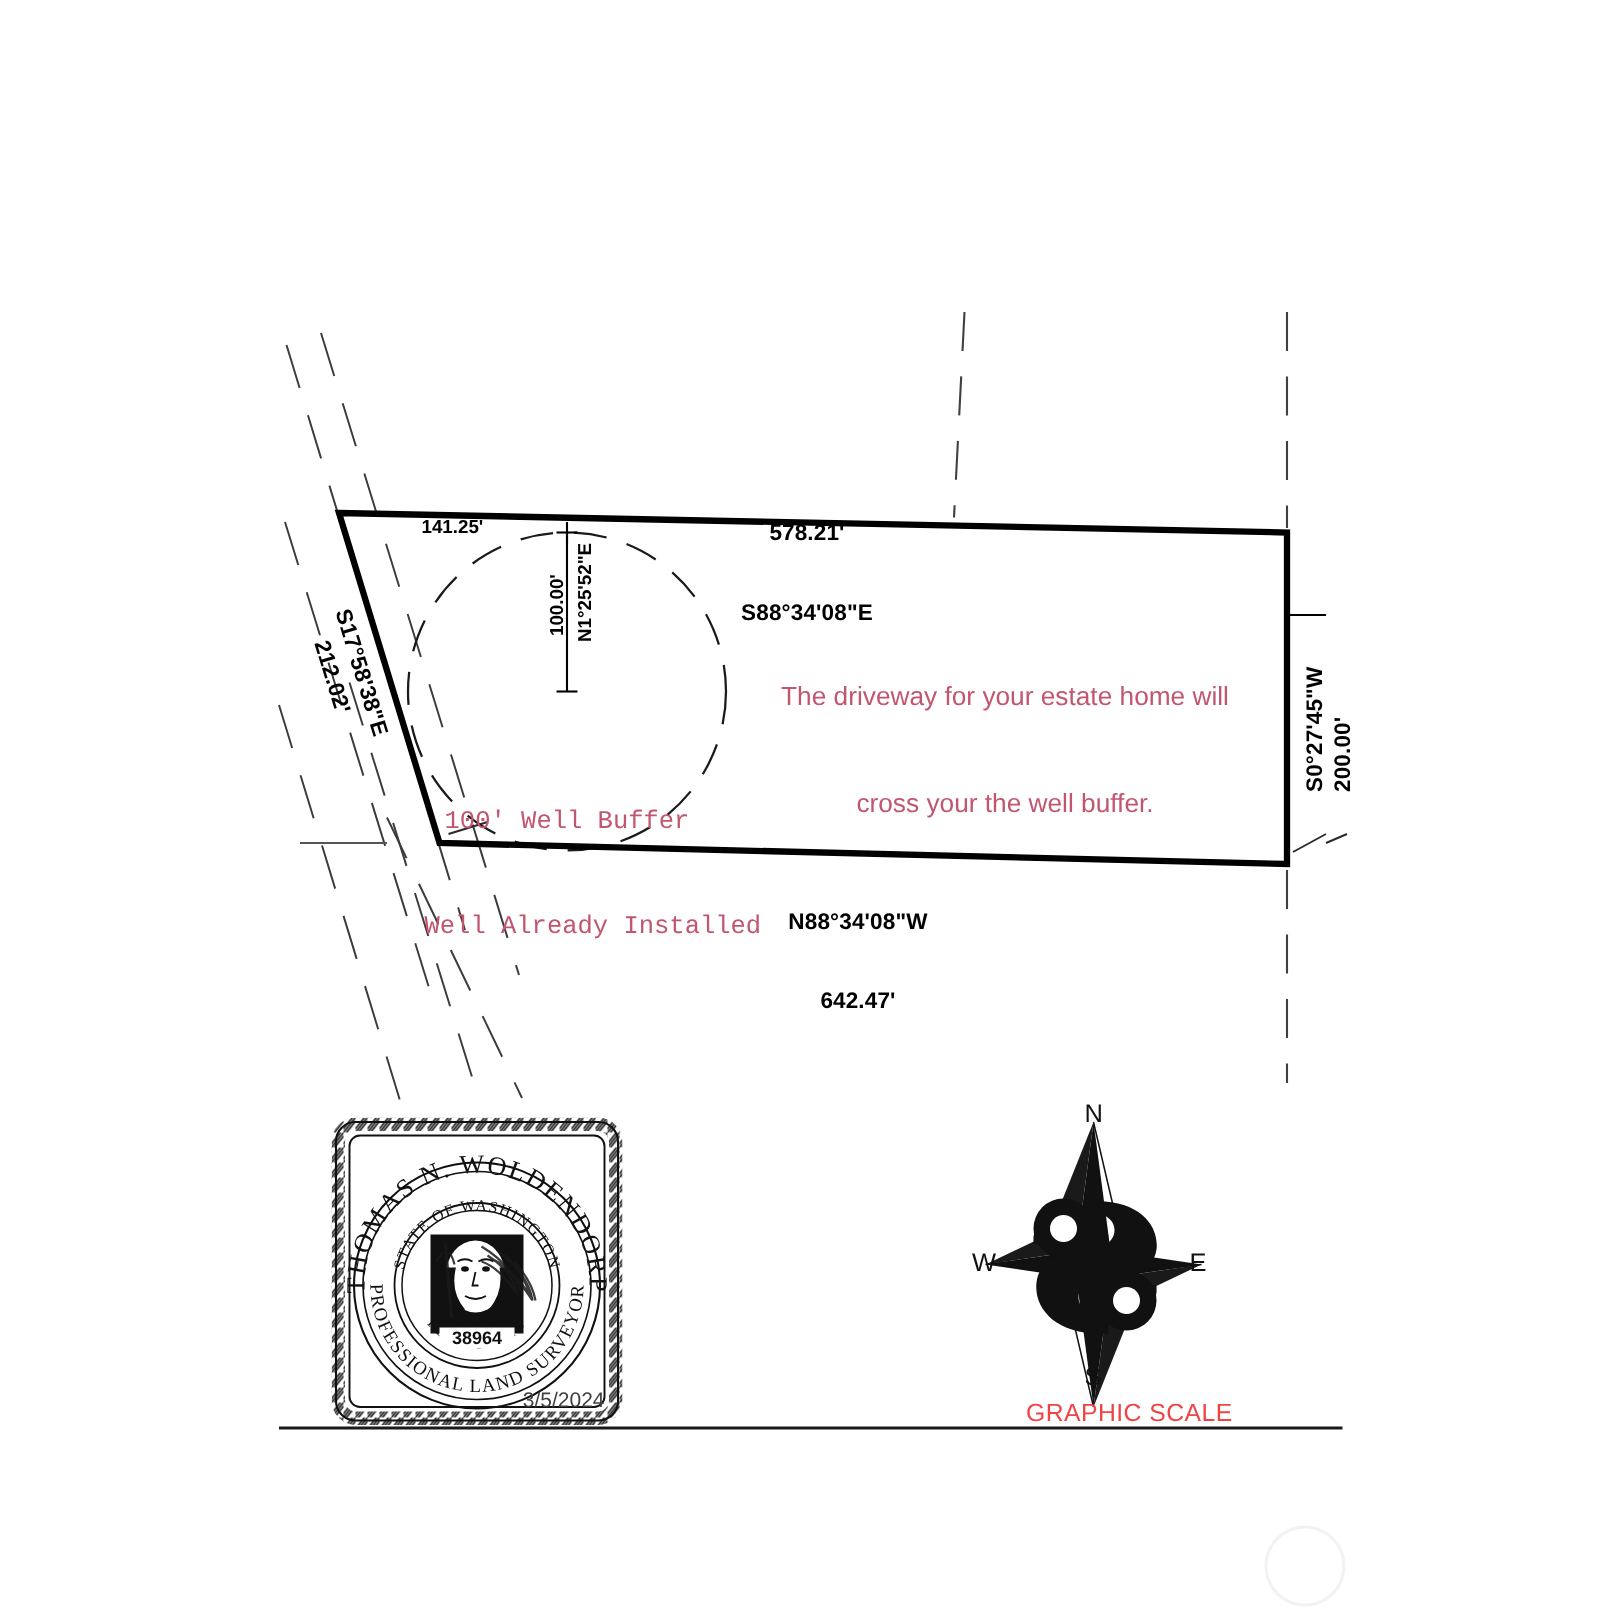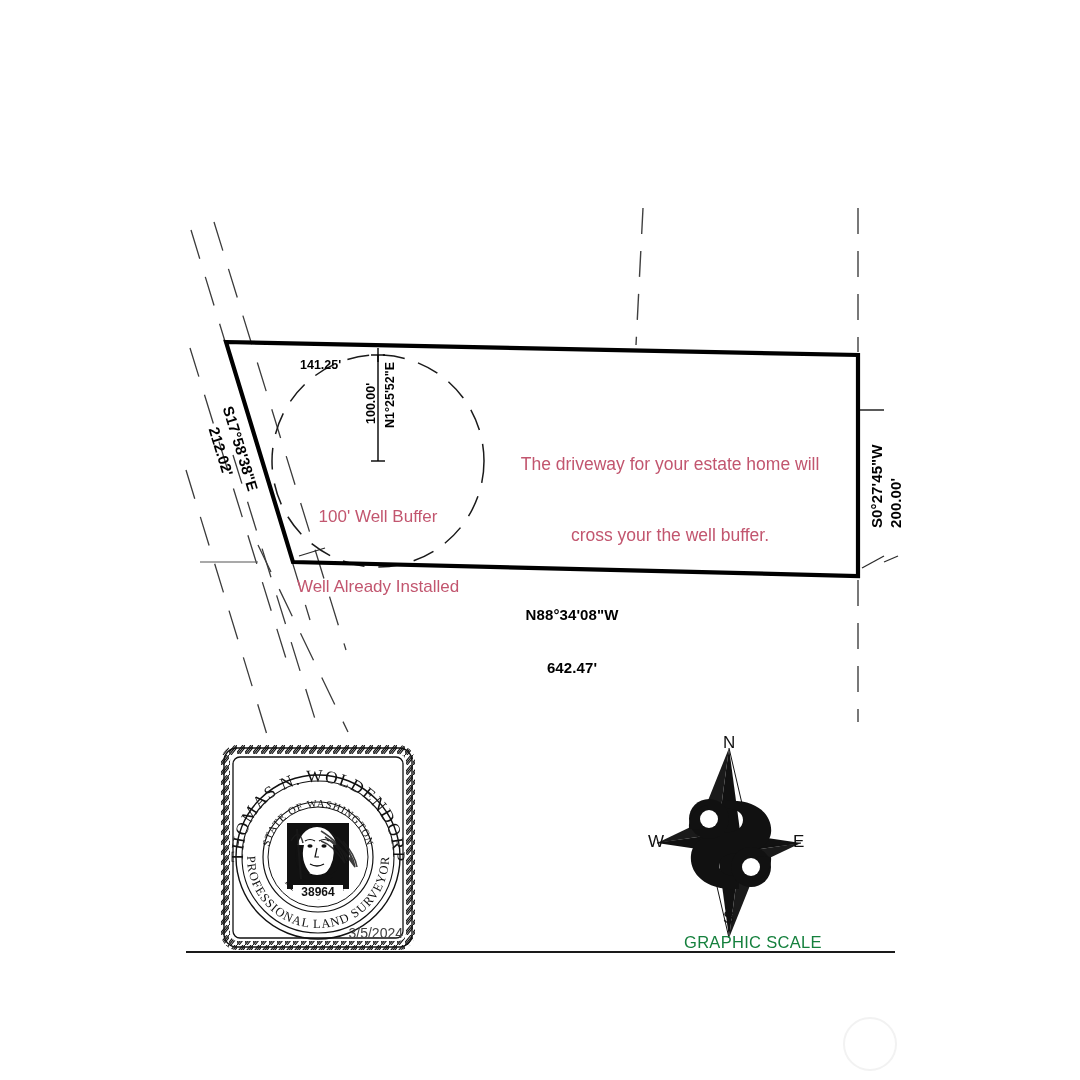--- a/index.html
+++ b/index.html
@@ -70,21 +70,21 @@
     transform-origin: 0 0;
   }
   .compass-label {
     font-family: "Liberation Sans", sans-serif;
     font-size: 17px;
     color: #111;
   }
   .scale-label {
     font-family: "Liberation Sans", sans-serif;
     font-size: 16.5px;
-    color: #15803d;
+    color: #ef4444;
     letter-spacing: 0.3px;
   }
 
   
   #seal {
     position: absolute;
     left: 221px;
     top: 745px;
     width: 194px;
     height: 205px;
@@ -203,39 +203,43 @@
         <path d="M 42 14 a 22 22 0 0 1 -18 24 l -4 -14 a 9 9 0 0 0 8 -11 Z"></path>
       </g>
 
       <g fill="#ffffff">
         <circle cx="-20" cy="-24" r="9"></circle>
         <circle cx="22" cy="24" r="9"></circle>
       </g>
     </g>
   </svg>
 
+  <div class="txt dim center" style="left:438px; top:312px; width:200px;">
+    <div>578.21'</div>
+    <div>S88°34'08"E</div>
+  </div>
 
   <div class="txt dim center" style="left:472px; top:571px; width:200px;">
     <div>N88°34'08"W</div>
     <div>642.47'</div>
   </div>
 
   <div class="txt dim rot-left" style="left:236px; top:404px; transform:rotate(73deg);">S17°58'38"E</div>
   <div class="txt dim rot-left" style="left:222px; top:425px; transform:rotate(73deg);">212.02'</div>
 
   <div class="txt dim rot-left" style="left:868px; top:528px; transform:rotate(-90deg);">S0°27'45"W</div>
   <div class="txt dim rot-left" style="left:887px; top:528px; transform:rotate(-90deg);">200.00'</div>
 
-  <div class="txt dim-sm" style="left:281px; top:358px;margin-left:19px;">141.25'</div>
+  <div class="txt dim-sm" style="left:281px; top:344px;">141.25'</div>
 
   <div class="txt dim-sm rot-left" style="left:364px; top:424px; transform:rotate(-90deg);">100.00'</div>
 
   <div class="txt dim-sm rot-left" style="left:383px; top:428px; transform:rotate(-90deg);">N1°25'52"E</div>
 
-  <div class="txt note-buffer" style="left:283px; top:458px; width:190px;">
+  <div class="txt note-buffer" style="left:283px; top:490px; width:190px;font-family:Liberation Mono, monospace;">
     <div>100' Well Buffer</div>
     <div>Well Already Installed</div>
   </div>
 
   <div class="txt note" style="left:510px; top:406px; width:320px;">
     <div>The driveway for your estate home will</div>
     <div>cross your the well buffer.</div>
   </div>
 
 

